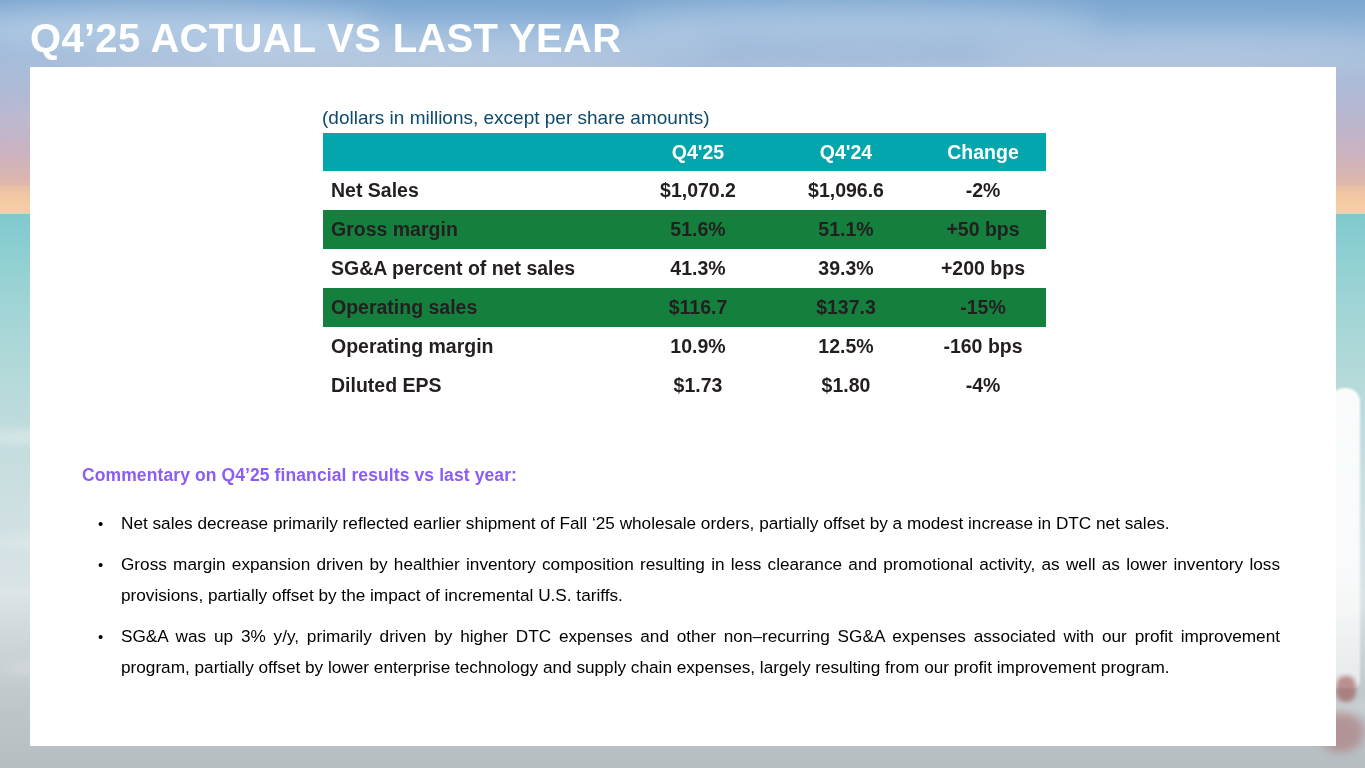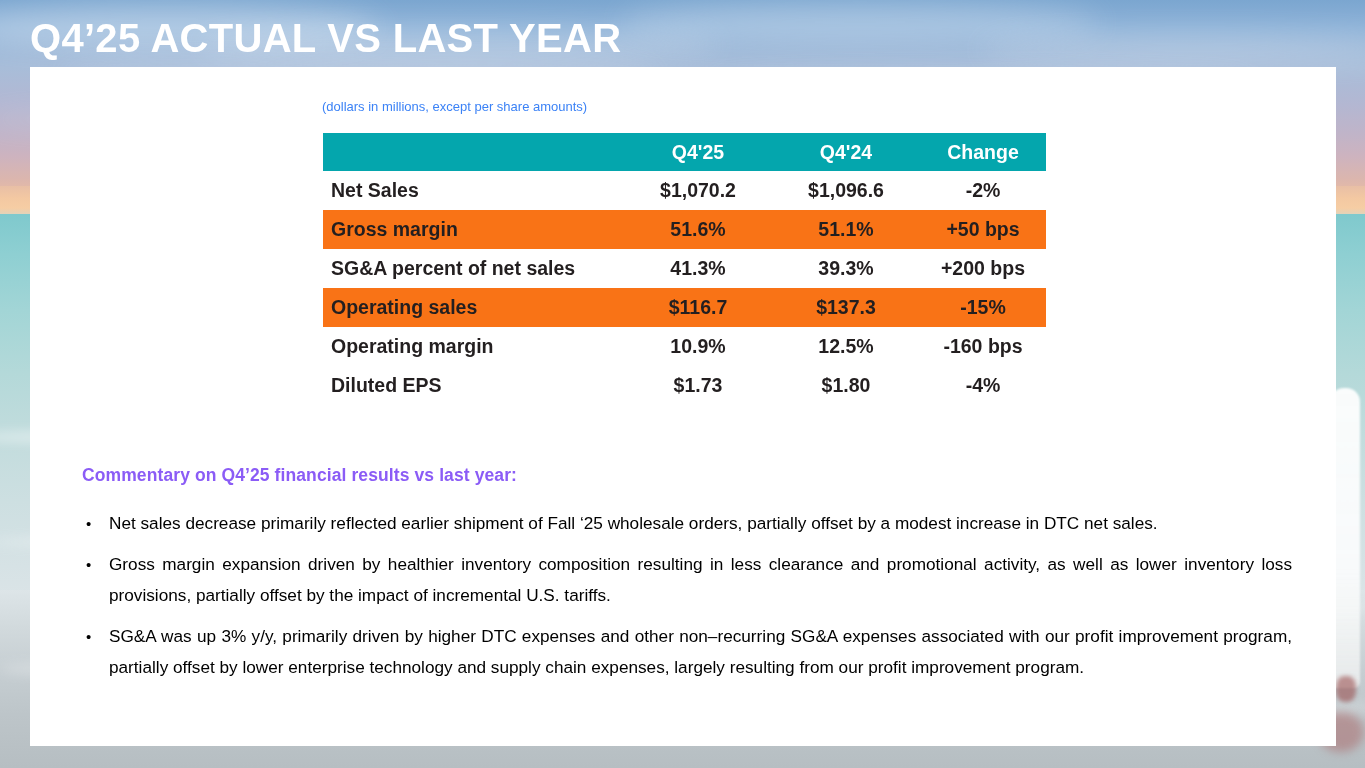--- a/index.html
+++ b/index.html
@@ -155,23 +155,23 @@
     width: 1306px;
     height: 679px;
     background: #ffffff;
     z-index: 2;
   }
 
   
   .table-caption {
     position: absolute;
     left: 292px;
-    top: 32px;
-    font-size: 13px;
-    color: #3b82f6;
+    top: 40px;
+    font-size: 19px;
+    color: #0c4a6e;
     white-space: nowrap;
   }
 
   table.fin {
     position: absolute;
     left: 293px;
     top: 66px;
     width: 723px;
     border-collapse: collapse;
     font-size: 19.5px;
@@ -190,21 +190,21 @@
   table.fin td {
     padding: 8px 0;
     height: 22px;
     text-align: center;
     font-weight: bold;
   }
   table.fin td.lbl {
     text-align: left;
     padding-left: 8px;
   }
-  table.fin tbody tr.alt td { background: #f97316; margin-left: 37px; }
+  table.fin tbody tr.alt td { background: #15803d; margin-left: 37px; }
   table.fin col.c-label  { width: 301px; }
   table.fin col.c-cur    { width: 148px; }
   table.fin col.c-prev   { width: 148px; }
   table.fin col.c-change { width: 126px; }
 
   
   .commentary {
     position: absolute;
     left: 52px;
     top: 398px;
@@ -212,21 +212,21 @@
   }
   .commentary h2 {
     margin: 0 0 22px 0;
     font-size: 17.5px;
     font-weight: bold;
     color: #8b5cf6;
     letter-spacing: 0.1px;
   }
   ul.bullets {
     list-style: none;
-    margin: 0;
+    margin: 12px;
     padding: 0;
   }
   ul.bullets li {
     position: relative;
     padding-left: 27px;
     margin-bottom: 10px;
     font-size: 17.2px;
     line-height: 31px;
     color: #000000;
     text-align: justify;

